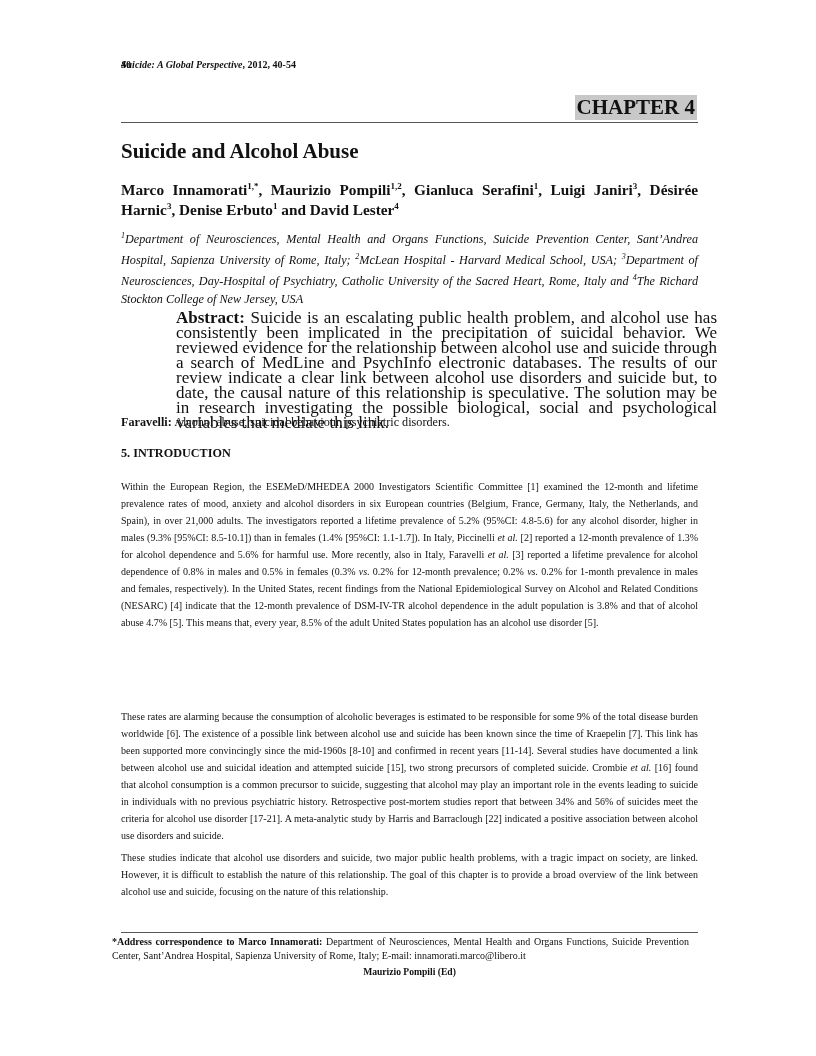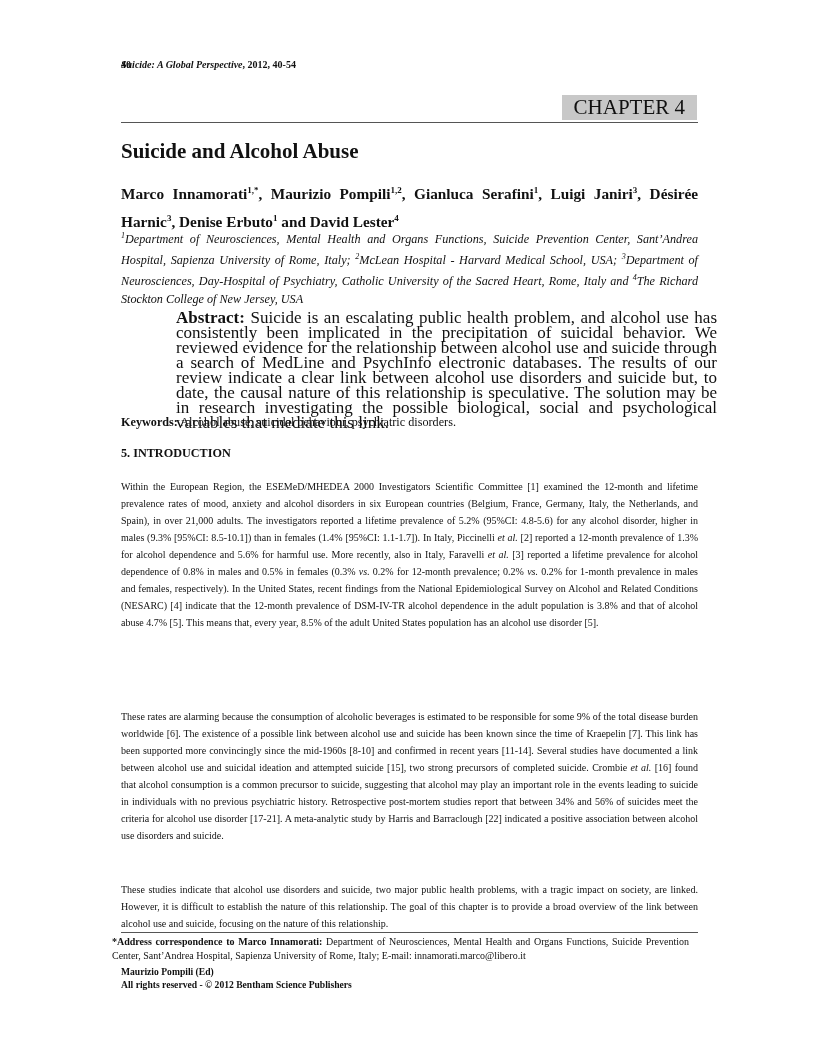--- a/index.html
+++ b/index.html
@@ -3,37 +3,37 @@
 <meta charset="utf-8">
 <style>
   html, body { margin: 0; padding: 0; background: #ffffff; }
   body { width: 816px; height: 1056px; position: relative; overflow: hidden;
          font-family: "Liberation Serif", serif; color: #111; }
   .abs { position: absolute; }
   .running-head { left: 121px; top: 59px; width: 576px; font-size: 10px; font-weight: bold; }
   .running-head .pg { position: absolute; left: 0; top: 0; }
   .running-head .jr { position: absolute; left: 0; right: 4px; text-align: left; font-style: italic; }
   .running-head .jr b { font-style: normal; }
-  .chapter { right: 119px; top: 95px; background: #c8c8c8; font-size: 21px; font-weight: normal; padding: 0 12px; line-height: 25px; }
+  .chapter { right: 119px; top: 95px; background: #c8c8c8; font-size: 21px; font-weight: bold; padding: 0 2px; line-height: 25px; }
   .rule-top { left: 121px; top: 122px; width: 577px; height: 1px; background: #555; }
   .title { left: 121px; top: 139px; font-size: 21px; font-weight: bold; }
-  .authors { left: 121px; top: 178px; width: 577px; font-size: 15.3px; font-weight: bold; line-height: 24px; text-align: justify; }
+  .authors { left: 121px; top: 178px; width: 577px; font-size: 15.3px; font-weight: bold; line-height: 16px; text-align: justify; }
   .authors sup { font-size: 9px; }
   .affil { left: 121px; top: 227px; width: 577px; font-size: 12.2px; font-style: italic; line-height: 18px; text-align: justify; }
   .affil sup { font-size: 8px; }
   .abstract { left: 176px; top: 310px; width: 541px; font-size: 17px; line-height: 15px; text-align: justify; }
   .keywords { left: 121px; top: 415px; width: 577px; font-size: 12.2px; }
   .heading { left: 121px; top: 446px; font-size: 12.2px; font-weight: bold; }
   .para { left: 121px; width: 577px; font-size: 10px; line-height: 17px; text-align: justify; }
   .p1 { top: 478px; }
   .p2 { top: 684px; margin-top: 24px; }
-  .p3 { top: 849px; margin-top: 32px; }
+  .p3 { top: 849px; }
   .rule-bottom { left: 121px; top: 932px; width: 577px; height: 1px; background: #555; }
   .footnote { left: 112px; top: 935px; width: 577px; font-size: 10px; line-height: 14px; text-align: justify; }
-  .imprint { left: 121px; top: 965px; width: 577px; text-align: left; font-size: 9.6px; font-weight: bold; line-height: 13px; }
+  .imprint { left: 121px; top: 965px; width: 577px; text-align: center; font-size: 9.6px; font-weight: bold; line-height: 13px; }
 </style>
 </head>
 <body>
 
 <div class="abs running-head">
   <span class="pg">40</span>
   <div class="jr"><span>Suicide: A Global Perspective</span><b>, 2012, 40-54</b></div>
 </div>
 
 <div class="abs chapter">CHAPTER 4</div>
@@ -42,30 +42,29 @@
 <div class="abs title">Suicide and Alcohol Abuse</div>
 
 <div class="abs authors">
   <span><span>Marco Innamorati</span><sup>1,*</sup><span>, </span></span><span><span>Maurizio Pompili</span><sup>1,2</sup><span>, </span></span><span><span>Gianluca Serafini</span><sup>1</sup><span>, </span></span><span><span>Luigi Janiri</span><sup>3</sup><span>, </span></span><span><span>Désirée Harnic</span><sup>3</sup><span>, </span></span><span><span>Denise Erbuto</span><sup>1</sup><span> and </span></span><span><span>David Lester</span><sup>4</sup><span></span></span>
 </div>
 
 <div class="abs affil"><sup>1</sup><span>Department of Neurosciences, Mental Health and Organs Functions, Suicide Prevention Center, Sant’Andrea Hospital, Sapienza University of Rome, Italy; </span><sup>2</sup><span>McLean Hospital - Harvard Medical School, USA; </span><sup>3</sup><span>Department of Neurosciences, Day-Hospital of Psychiatry, Catholic University of the Sacred Heart, Rome, Italy and </span><sup>4</sup><span>The Richard Stockton College of New Jersey, USA</span></div>
 
 <div class="abs abstract"><b>Abstract:</b><span> Suicide is an escalating public health problem, and alcohol use has consistently been implicated in the precipitation of suicidal behavior. We reviewed evidence for the relationship between alcohol use and suicide through a search of MedLine and PsychInfo electronic databases. The results of our review indicate a clear link between alcohol use disorders and suicide but, to date, the causal nature of this relationship is speculative. The solution may be in research investigating the possible biological, social and psychological variables that mediate this link.</span></div>
 
-<div class="abs keywords"><b>Keywords:</b><span> Alcohol abuse, suicidal behaviour, psychiatric disorders.</span></div>
+<div class="abs keywords"><b>Faravelli:</b><span> Alcohol abuse, suicidal behaviour, psychiatric disorders.</span></div>
 
 <div class="abs heading">5. INTRODUCTION</div>
 
 <div class="abs para p1"><span>Within the European Region, the ESEMeD/MHEDEA 2000 Investigators Scientific Committee [1] examined the 12-month and lifetime prevalence rates of mood, anxiety and alcohol disorders in six European countries (Belgium, France, Germany, Italy, the Netherlands, and Spain), in over 21,000 adults. The investigators reported a lifetime prevalence of 5.2% (95%CI: 4.8-5.6) for any alcohol disorder, higher in males (9.3% [95%CI: 8.5-10.1]) than in females (1.4% [95%CI: 1.1-1.7]). In Italy, Piccinelli </span><i>et al.</i><span> [2] reported a 12-month prevalence of 1.3% for alcohol dependence and 5.6% for harmful use. More recently, also in Italy, Faravelli </span><i>et al.</i><span> [3] reported a lifetime prevalence for alcohol dependence of 0.8% in males and 0.5% in females (0.3% </span><i>vs.</i><span> 0.2% for 12-month prevalence; 0.2% </span><i>vs.</i><span> 0.2% for 1-month prevalence in males and females, respectively). In the United States, recent findings from the National Epidemiological Survey on Alcohol and Related Conditions (NESARC) [4] indicate that the 12-month prevalence of DSM-IV-TR alcohol dependence in the adult population is 3.8% and that of alcohol abuse 4.7% [5]. This means that, every year, 8.5% of the adult United States population has an alcohol use disorder [5].</span></div>
 
 <div class="abs para p2"><span>These rates are alarming because the consumption of alcoholic beverages is estimated to be responsible for some 9% of the total disease burden worldwide [6]. The existence of a possible link between alcohol use and suicide has been known since the time of Kraepelin [7]. This link has been supported more convincingly since the mid-1960s [8-10] and confirmed in recent years [11-14]. Several studies have documented a link between alcohol use and suicidal ideation and attempted suicide [15], two strong precursors of completed suicide. Crombie </span><i>et al.</i><span> [16] found that alcohol consumption is a common precursor to suicide, suggesting that alcohol may play an important role in the events leading to suicide in individuals with no previous psychiatric history. Retrospective post-mortem studies report that between 34% and 56% of suicides meet the criteria for alcohol use disorder [17-21]. A meta-analytic study by Harris and Barraclough [22] indicated a positive association between alcohol use disorders and suicide.</span></div>
 
 <div class="abs para p3">These studies indicate that alcohol use disorders and suicide, two major public health problems, with a tragic impact on society, are linked. However, it is difficult to establish the nature of this relationship. The goal of this chapter is to provide a broad overview of the link between alcohol use and suicide, focusing on the nature of this relationship.</div>
 
 <div class="abs rule-bottom"></div>
 
 <div class="abs footnote"><b>*Address correspondence to Marco Innamorati:</b><span> Department of Neurosciences, Mental Health and Organs Functions, Suicide Prevention Center, Sant’Andrea Hospital, Sapienza University of Rome, Italy; E-mail: innamorati.marco@libero.it</span></div>
 
 <div class="abs imprint">
   <div>Maurizio Pompili (Ed)</div>
-  <div>All rights reserved - © 2012 Bentham Science Publishers</div>
 </div>
 
 </body></html>

